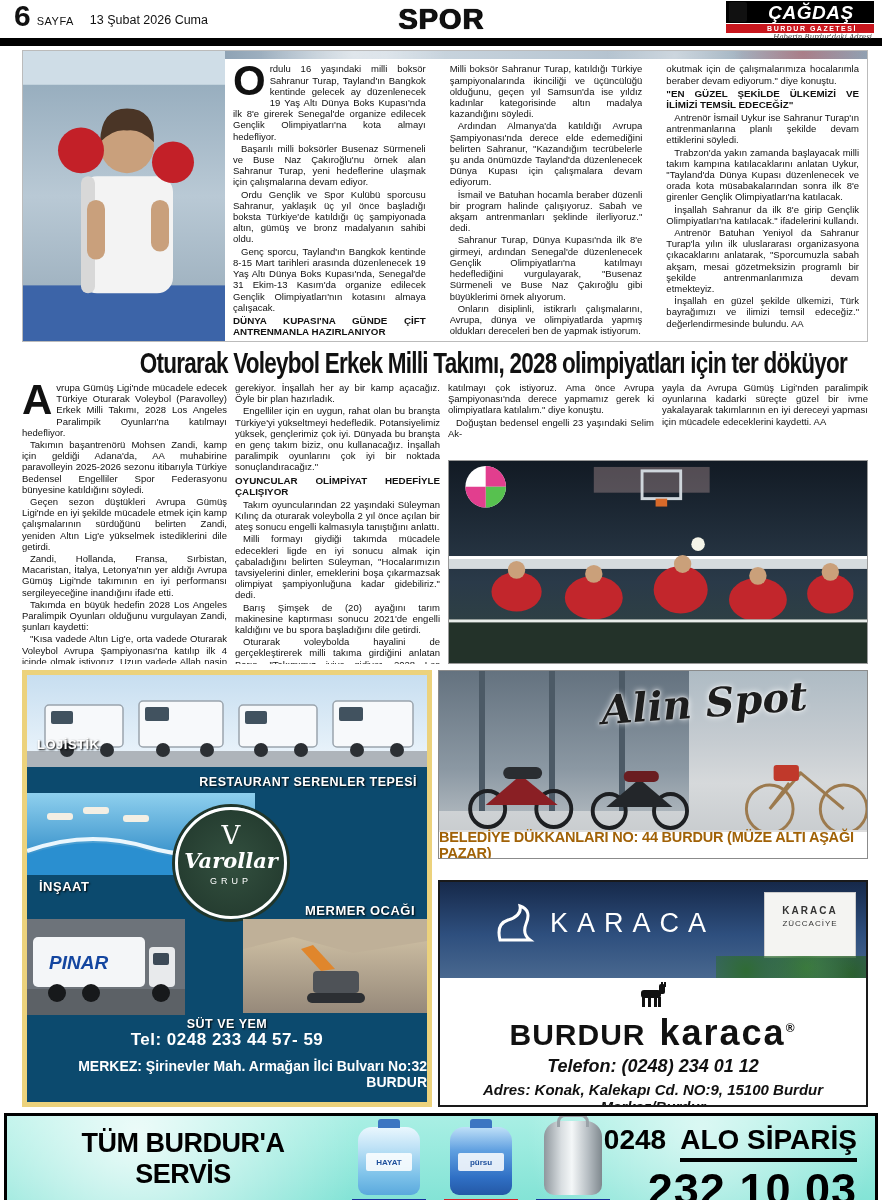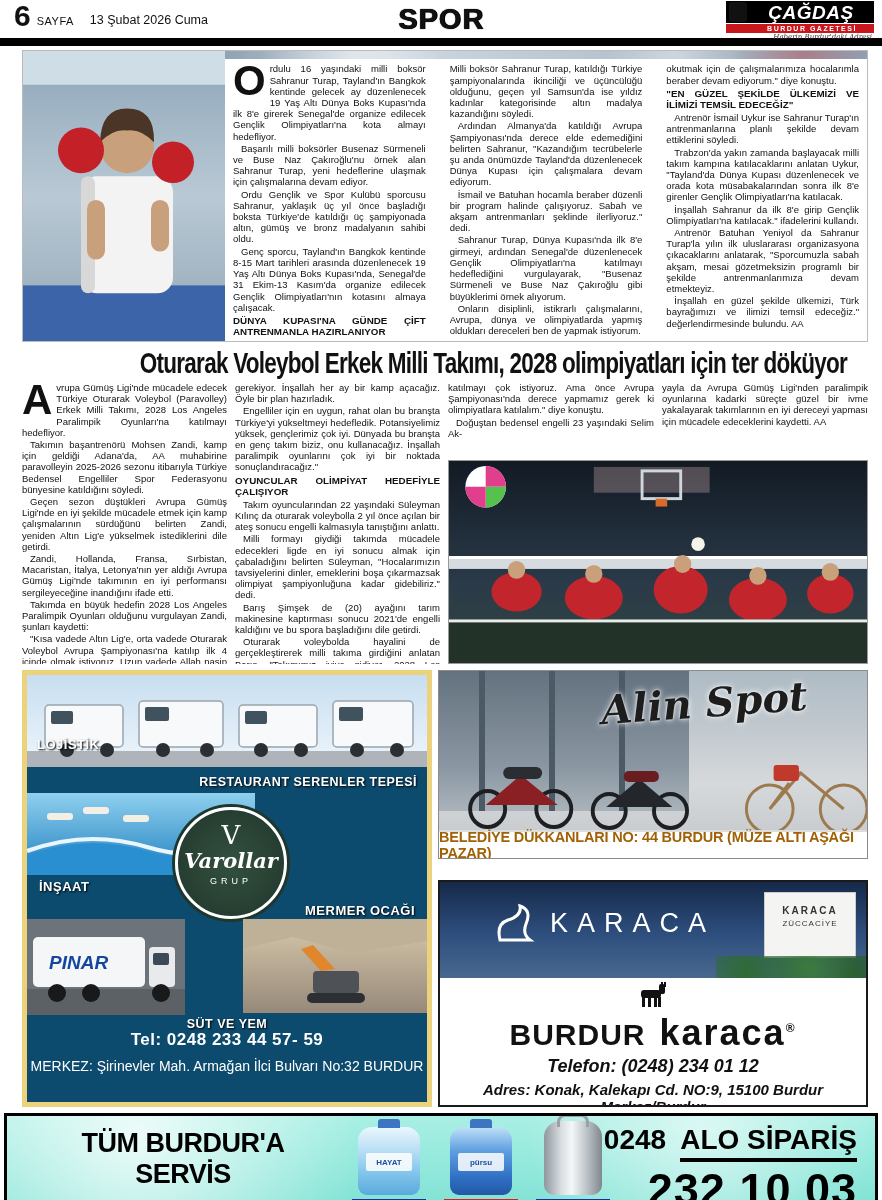--- a/index.html
+++ b/index.html
@@ -91,21 +91,21 @@
   .v-logo { position:absolute; left:148px; top:132px; width:112px; height:112px;
     border-radius:50%; background:radial-gradient(circle,#33503f,#20362b);
     border:3px solid #fff; box-shadow:0 0 0 3px #20362b; text-align:center; }
   .v-logo .mono { font-family:"DejaVu Serif", serif; font-size:26px; line-height:30px;
     display:block; margin-top:10px; }
   .v-logo .brand { font-family:"DejaVu Serif", serif; font-style:italic; font-size:21px;
     font-weight:bold; display:block; line-height:22px; }
   .v-logo .grup { font-size:9px; letter-spacing:4px; display:block; margin-top:4px; }
   .v-foot { position:absolute; left:0; right:0; bottom:0; height:72px; text-align:center; }
   .v-tel { font-size:17px; font-weight:bold; letter-spacing:.5px; }
-  .v-merkez { font-size:14px; font-weight:normal; margin-top:8px; }
+  .v-merkez { font-size:14px; font-weight:bold; margin-top:8px;text-align:right; }
 
   
   .ads-right { flex:1; display:flex; flex-direction:column; gap:6px; }
 
   
   .ad-alinspot { height:196px; border:1px solid #8b8b8b; position:relative; overflow:hidden;
     background:linear-gradient(180deg,#aebbc4 0%,#c6ccd1 38%,#d6d9db 60%,#c2c6c9 100%); }
   .as-showroom { position:absolute; left:0; top:0; width:250px; height:140px;
     background:linear-gradient(180deg,#64727f,#8b98a3 70%,#aab3ba); }
   .as-showroom i { position:absolute; top:0; bottom:0; width:6px; background:#4c5a66; }

